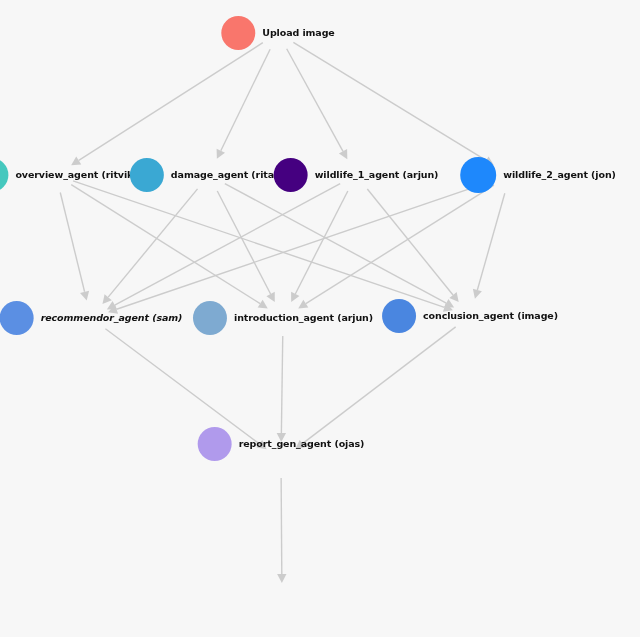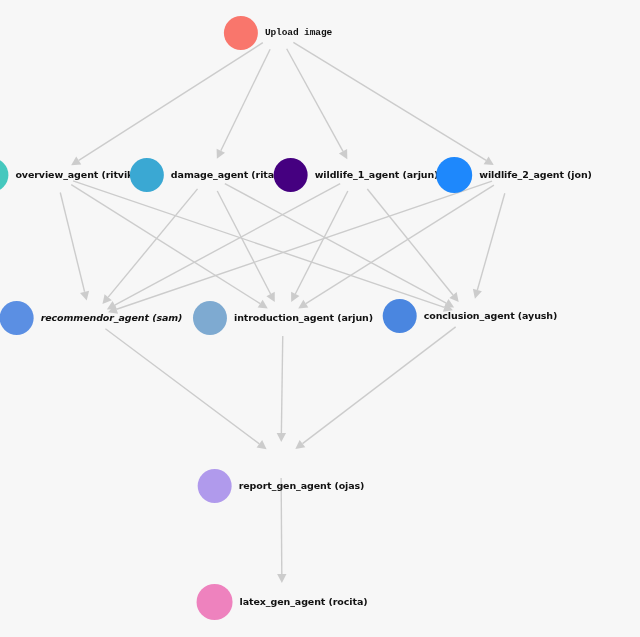--- a/index.html
+++ b/index.html
@@ -94,54 +94,50 @@
       <line x1="105.42" y1="328.78" x2="259.37" y2="443.84" stroke="#cccccc" stroke-width="1.4" stroke-linecap="butt"></line>
       <polygon points="266.58,449.22 256.57,447.59 262.17,440.09" fill="#cccccc"></polygon>
       <line x1="282.75" y1="336.00" x2="281.38" y2="433.00" stroke="#cccccc" stroke-width="1.4" stroke-linecap="butt"></line>
       <polygon points="281.25,442.00 276.70,432.94 286.06,433.07" fill="#cccccc"></polygon>
       <line x1="455.68" y1="326.91" x2="302.48" y2="443.64" stroke="#cccccc" stroke-width="1.4" stroke-linecap="butt"></line>
       <polygon points="295.32,449.09 299.64,439.91 305.31,447.36" fill="#cccccc"></polygon>
       <line x1="281.13" y1="478.00" x2="281.80" y2="574.00" stroke="#cccccc" stroke-width="1.4" stroke-linecap="butt"></line>
       <polygon points="281.87,583.00 277.12,574.03 286.48,573.97" fill="#cccccc"></polygon>
     </svg>
   <div id="node-layer">
-      <div class="graph-node" style="left: 278px; top: 33px; font-family: Liberation Mono, monospace;">
+      <div class="graph-node" style="left: 278px; top: 33px;">
         <div class="node-circle" style="width: 34px; height: 34px; background: rgb(249, 118, 108);"></div>
         <span class="node-label">Upload image</span>
       </div>
       <div class="graph-node" style="left: 56px; top: 175px;">
         <div class="node-circle" style="width: 34px; height: 34px; background: rgb(69, 200, 190);"></div>
         <span class="node-label">overview_agent (ritvik)</span>
       </div>
       <div class="graph-node" style="left: 209px; top: 175px;">
         <div class="node-circle" style="width: 34px; height: 34px; background: rgb(58, 168, 211);"></div>
         <span class="node-label">damage_agent (ritam)</span>
       </div>
       <div class="graph-node" style="left: 356px; top: 175px;">
         <div class="node-circle" style="width: 34px; height: 34px; background: rgb(69, 0, 128);"></div>
         <span class="node-label">wildlife_1_agent (arjun)</span>
       </div>
-      <div class="graph-node" style="left: 514px; top: 175px;">
+      <div class="graph-node" style="left: 538px; top: 175px;">
         <div class="node-circle" style="width: 36px; height: 36px; background: rgb(30, 136, 252);"></div>
         <span class="node-label">wildlife_2_agent (jon)</span>
       </div>
       <div class="graph-node" style="left: 91px; top: 318px; font-style: italic;">
         <div class="node-circle" style="width: 34px; height: 34px; background: rgb(91, 143, 227);"></div>
         <span class="node-label">recommendor_agent (sam)</span>
       </div>
       <div class="graph-node" style="left: 283px; top: 318px;">
         <div class="node-circle" style="width: 34px; height: 34px; background: rgb(126, 170, 209);"></div>
         <span class="node-label">introduction_agent (arjun)</span>
       </div>
       <div class="graph-node" style="left: 470px; top: 316px;">
         <div class="node-circle" style="width: 34px; height: 34px; background: rgb(74, 134, 224);"></div>
-        <span class="node-label">conclusion_agent (ayush)</span>
+        <span class="node-label">conclusion_agent (image)</span>
       </div>
-      <div class="graph-node" style="left: 281px; top: 486px; text-align: right;">
+      <div class="graph-node" style="left: 281px; top: 444px; text-align: right;">
         <div class="node-circle" style="width: 34px; height: 34px; background: rgb(176, 154, 236);"></div>
         <span class="node-label">report_gen_agent (ojas)</span>
-      </div>
-      <div class="graph-node" style="left: 282px; top: 602px;">
-        <div class="node-circle" style="width: 36px; height: 36px; background: rgb(238, 130, 190);"></div>
-        <span class="node-label">latex_gen_agent (rocita)</span>
       </div>
     </div>
 </div>
 
 </body></html>

